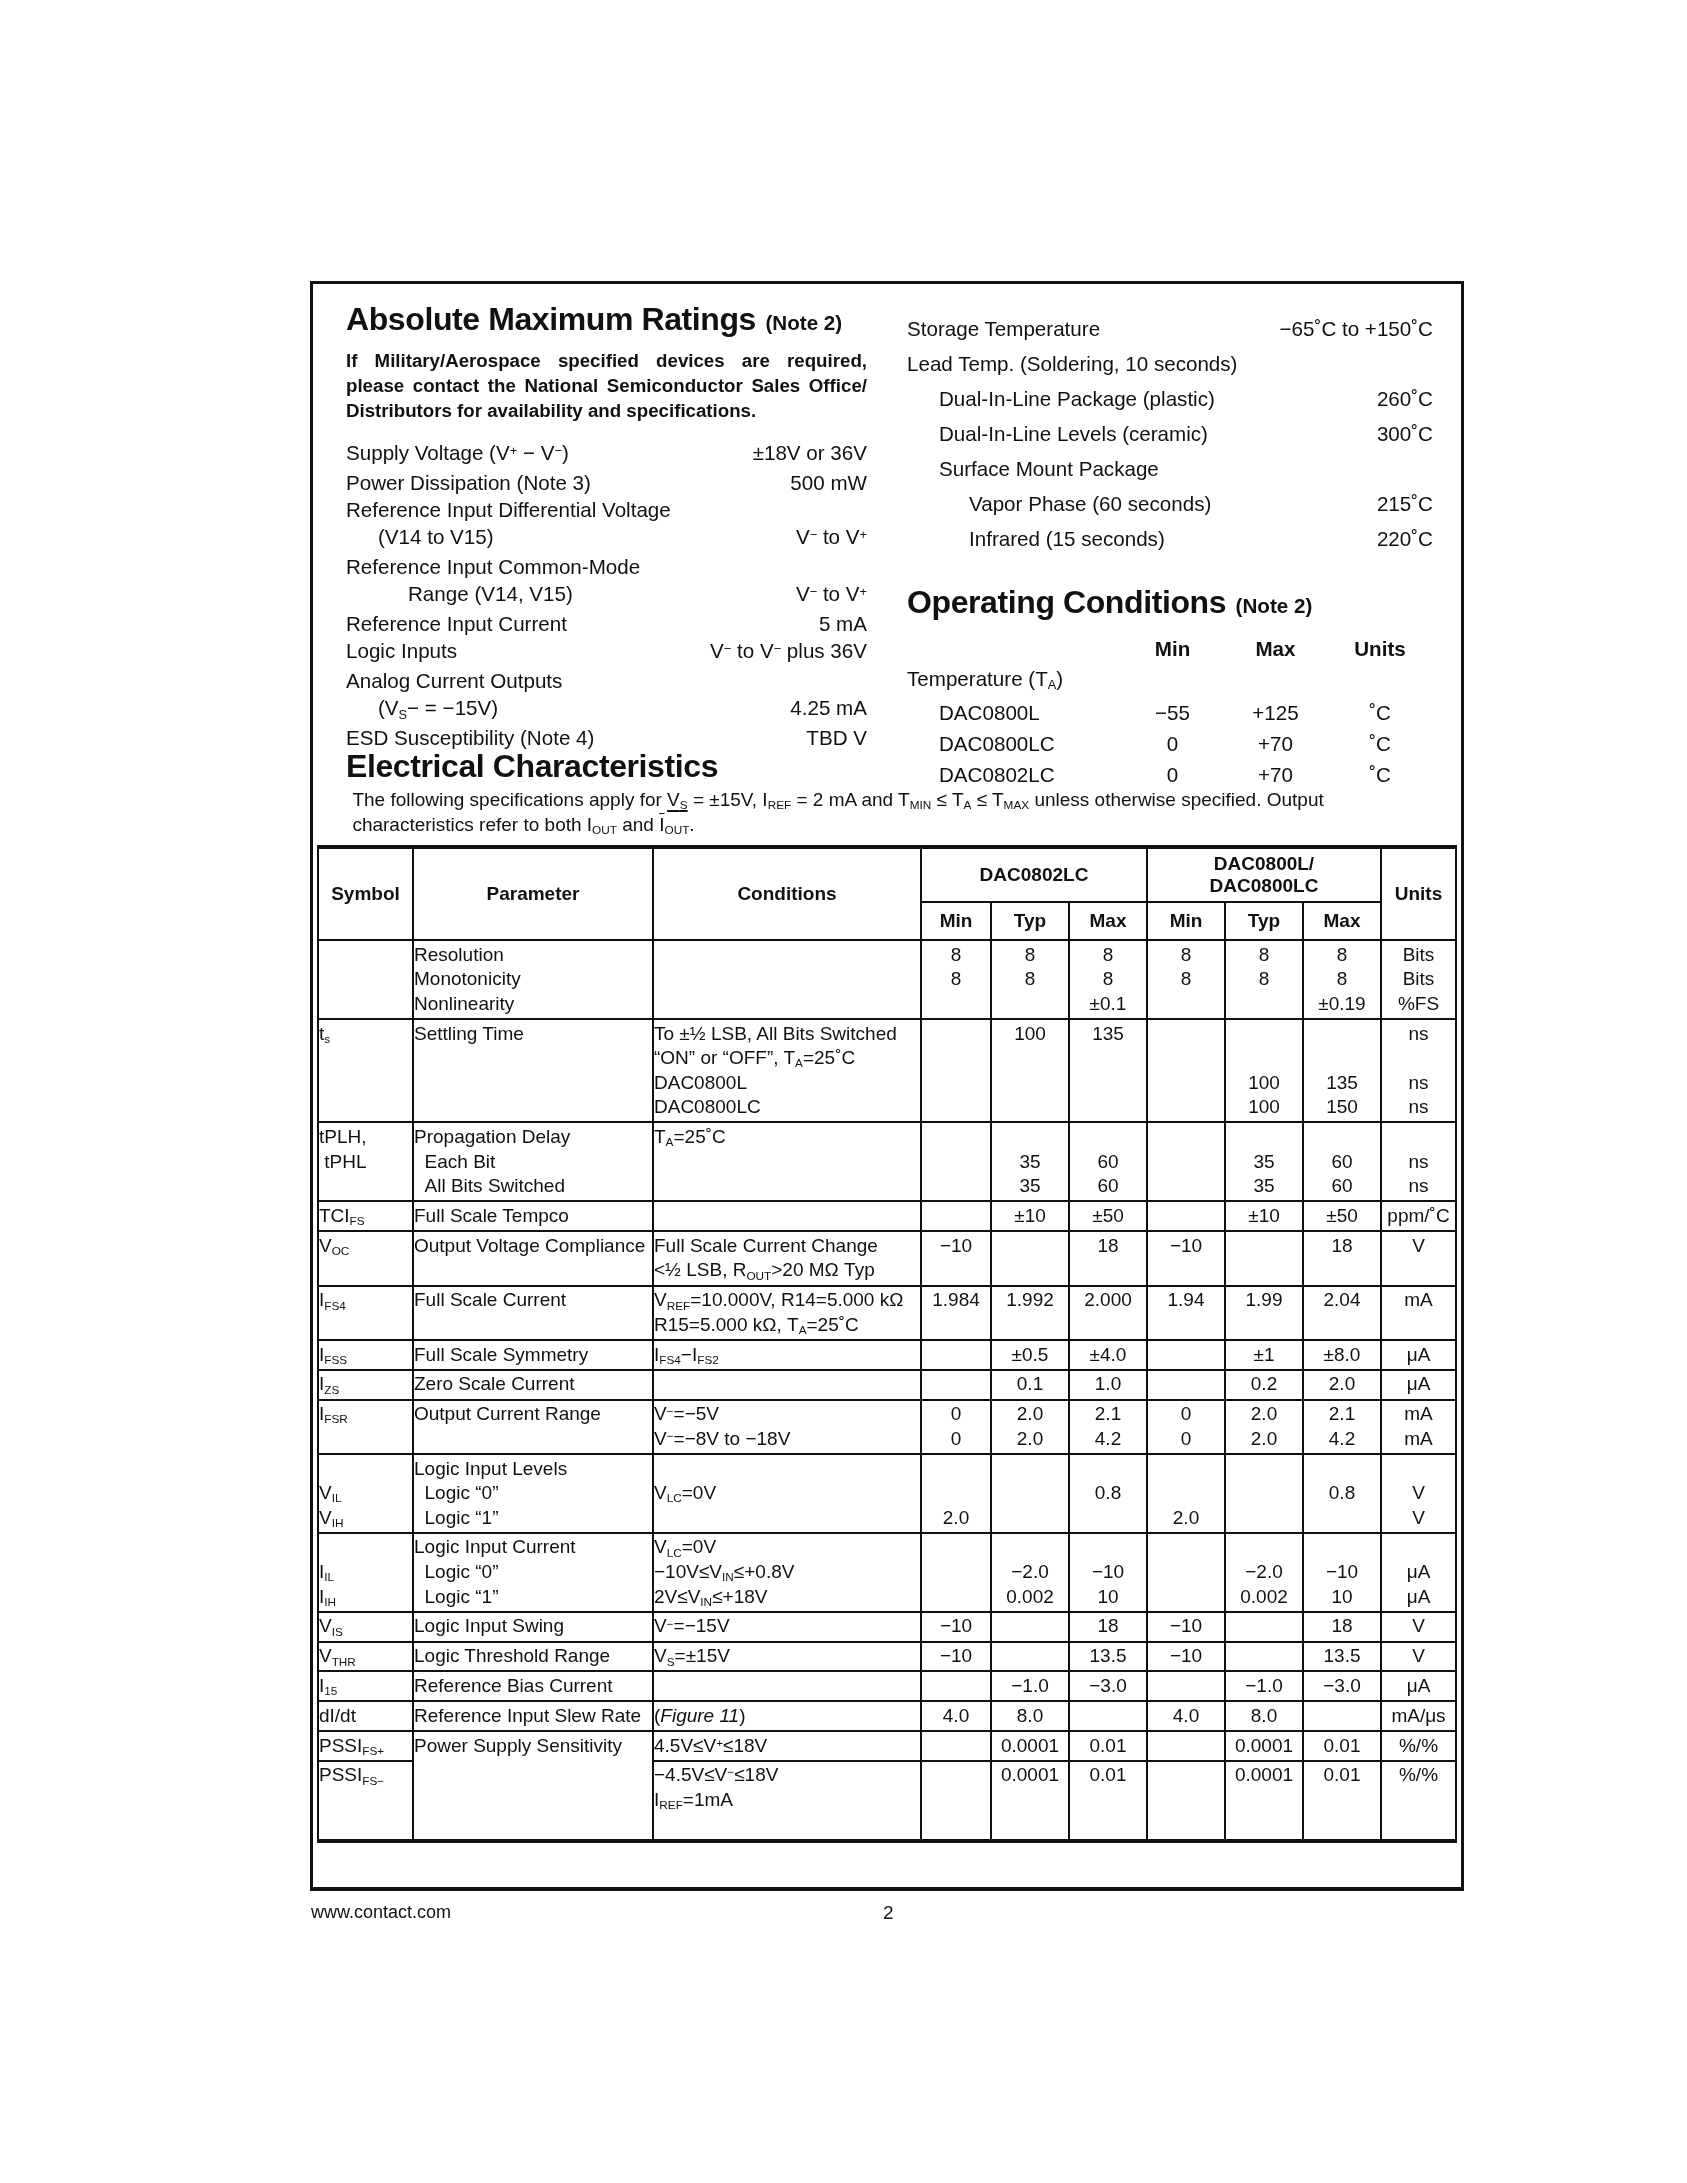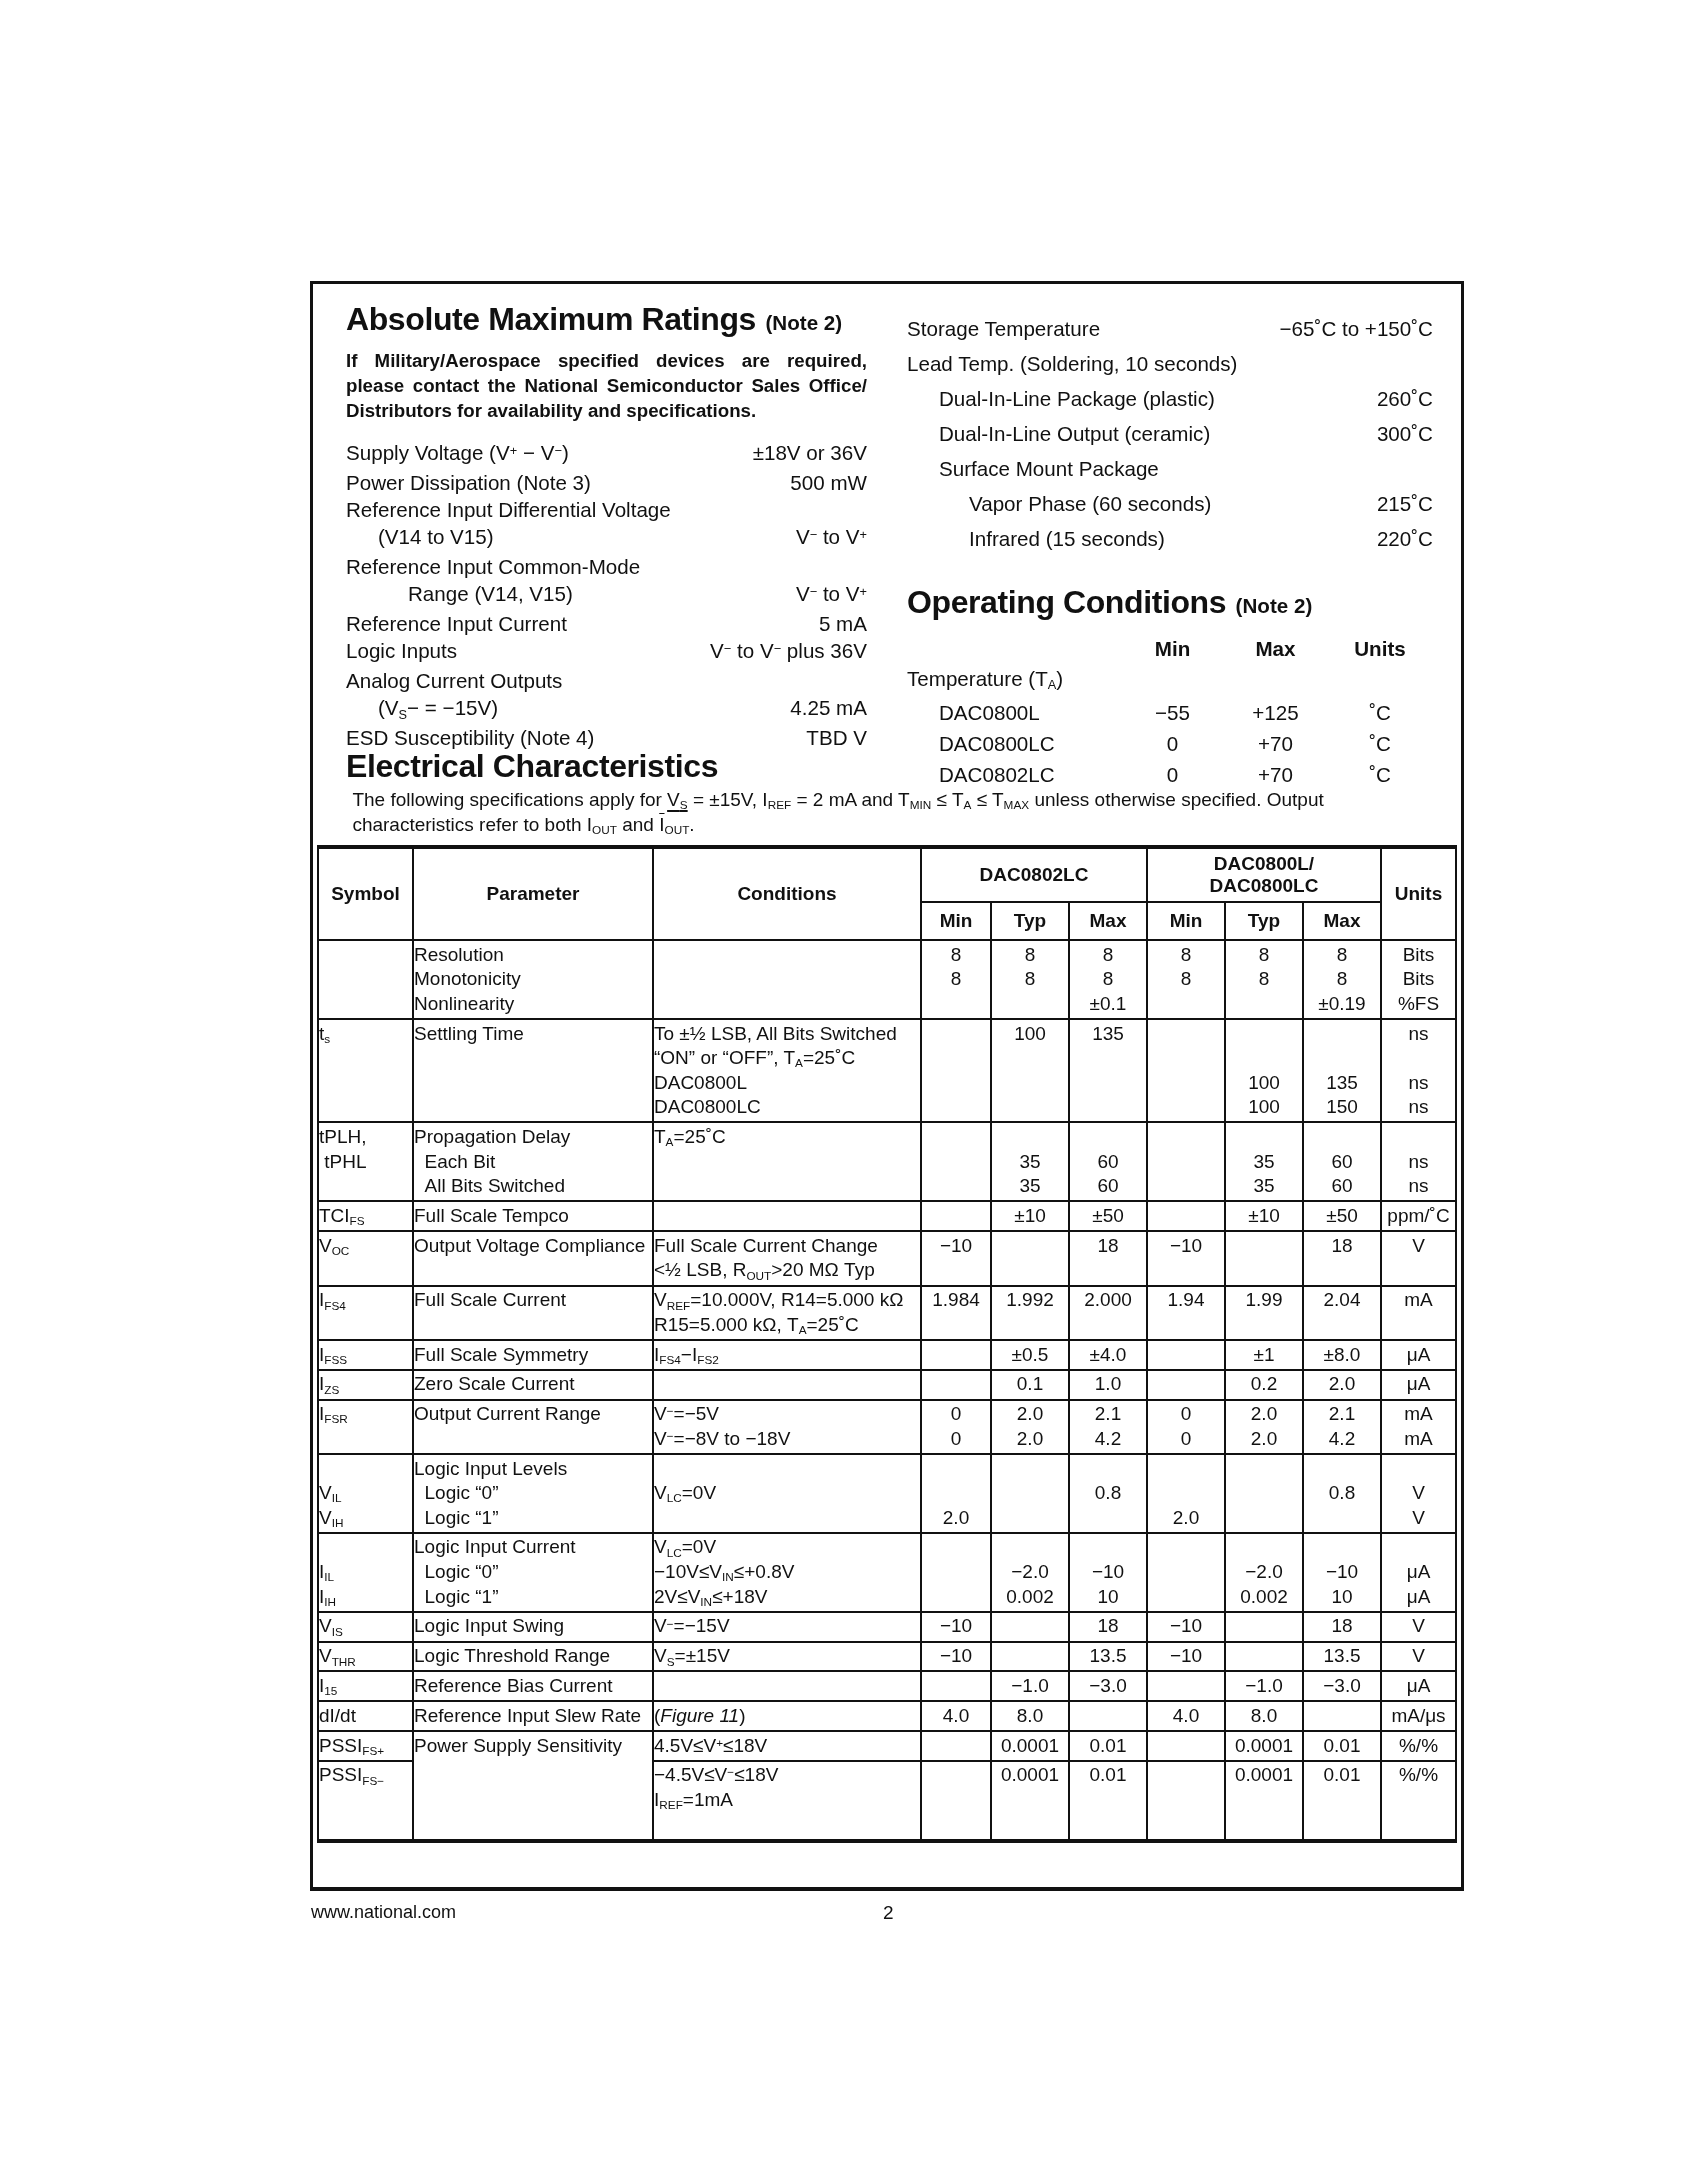--- a/index.html
+++ b/index.html
@@ -128,21 +128,21 @@
             </div>
             <div class="spec-row">
               <span class="spec-label ind0">Lead Temp. (Soldering, 10 seconds)</span>
               <span class="spec-value">&nbsp;</span>
             </div>
             <div class="spec-row">
               <span class="spec-label ind1">Dual-In-Line Package (plastic)</span>
               <span class="spec-value">260˚C</span>
             </div>
             <div class="spec-row">
-              <span class="spec-label ind1">Dual-In-Line Output (ceramic)</span>
+              <span class="spec-label ind1">Dual-In-Line Levels (ceramic)</span>
               <span class="spec-value">300˚C</span>
             </div>
             <div class="spec-row">
               <span class="spec-label ind1">Surface Mount Package</span>
               <span class="spec-value">&nbsp;</span>
             </div>
             <div class="spec-row">
               <span class="spec-label ind2">Vapor Phase (60 seconds)</span>
               <span class="spec-value">215˚C</span>
             </div>
@@ -928,16 +928,16 @@
                 <div class="ln">&nbsp;</div>
                 <div class="ln">&nbsp;</div>
               </td>
             </tr>
           </tbody>
       </table>
     </div>
 
   </div>
 
-  <div class="footer-url">www.national.com</div>
+  <div class="footer-url">www.contact.com</div>
   <div class="footer-page">2</div>
 </div>
 
 
 </body></html>

